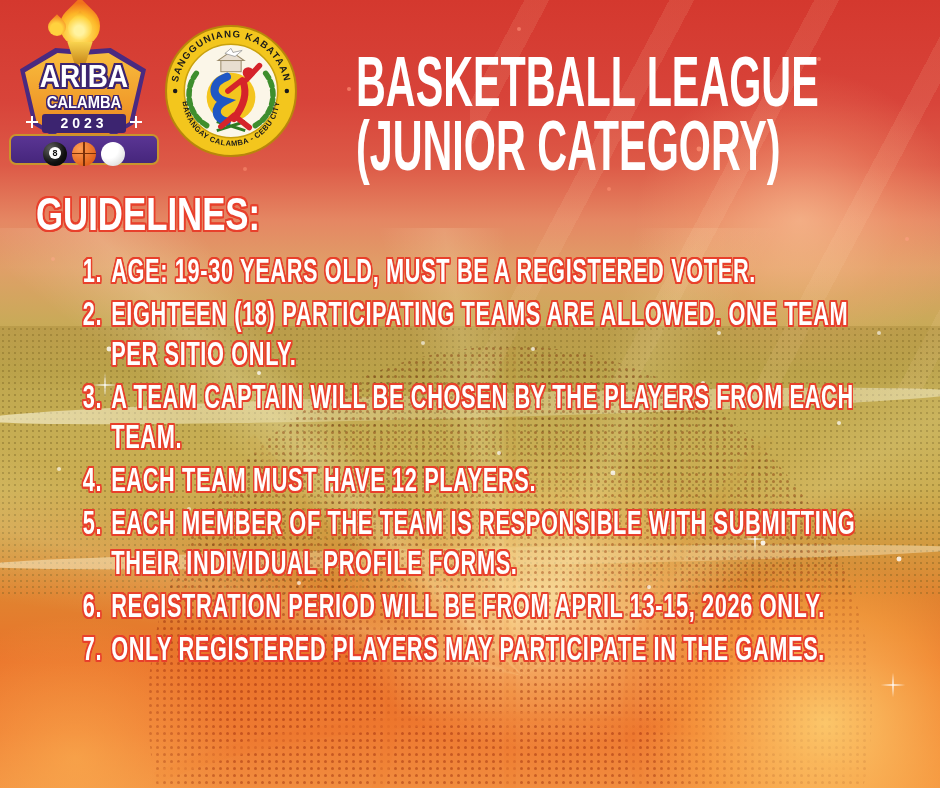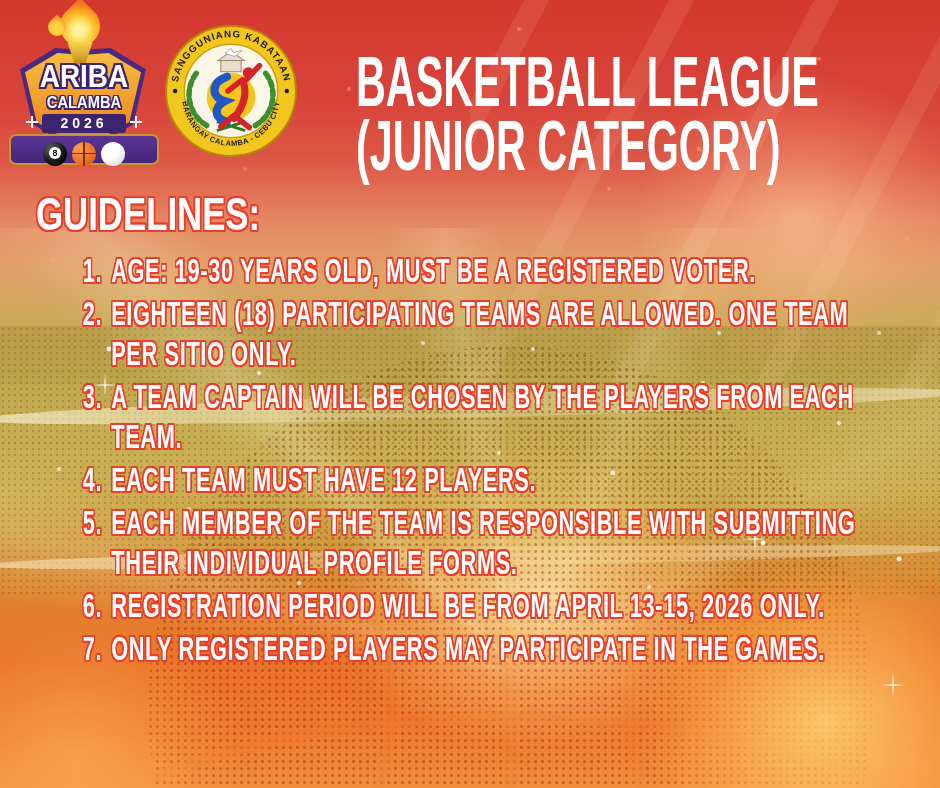--- a/index.html
+++ b/index.html
@@ -196,21 +196,21 @@
       <div class="shield-inner"></div>
     </div>
     <div class="flame f1"></div>
     <div class="flame f3"></div>
     <div class="flame f2"></div>
     <div class="torch-cup"></div>
     <div class="ariba-word">ARIBA</div>
     <div class="calamba-word">CALAMBA</div>
     <div class="mini-glint mg1"></div>
     <div class="mini-glint mg2"></div>
-    <div class="year-band">2026</div>
+    <div class="year-band">2023</div>
     <div class="ribbon">
       <span class="ball eight">
         <span class="eight-num">8</span>
       </span>
       <span class="ball bball"></span>
       <span class="ball golf"></span>
     </div>
   </div>
 
   <svg class="sk-logo" viewBox="0 0 132 132">

